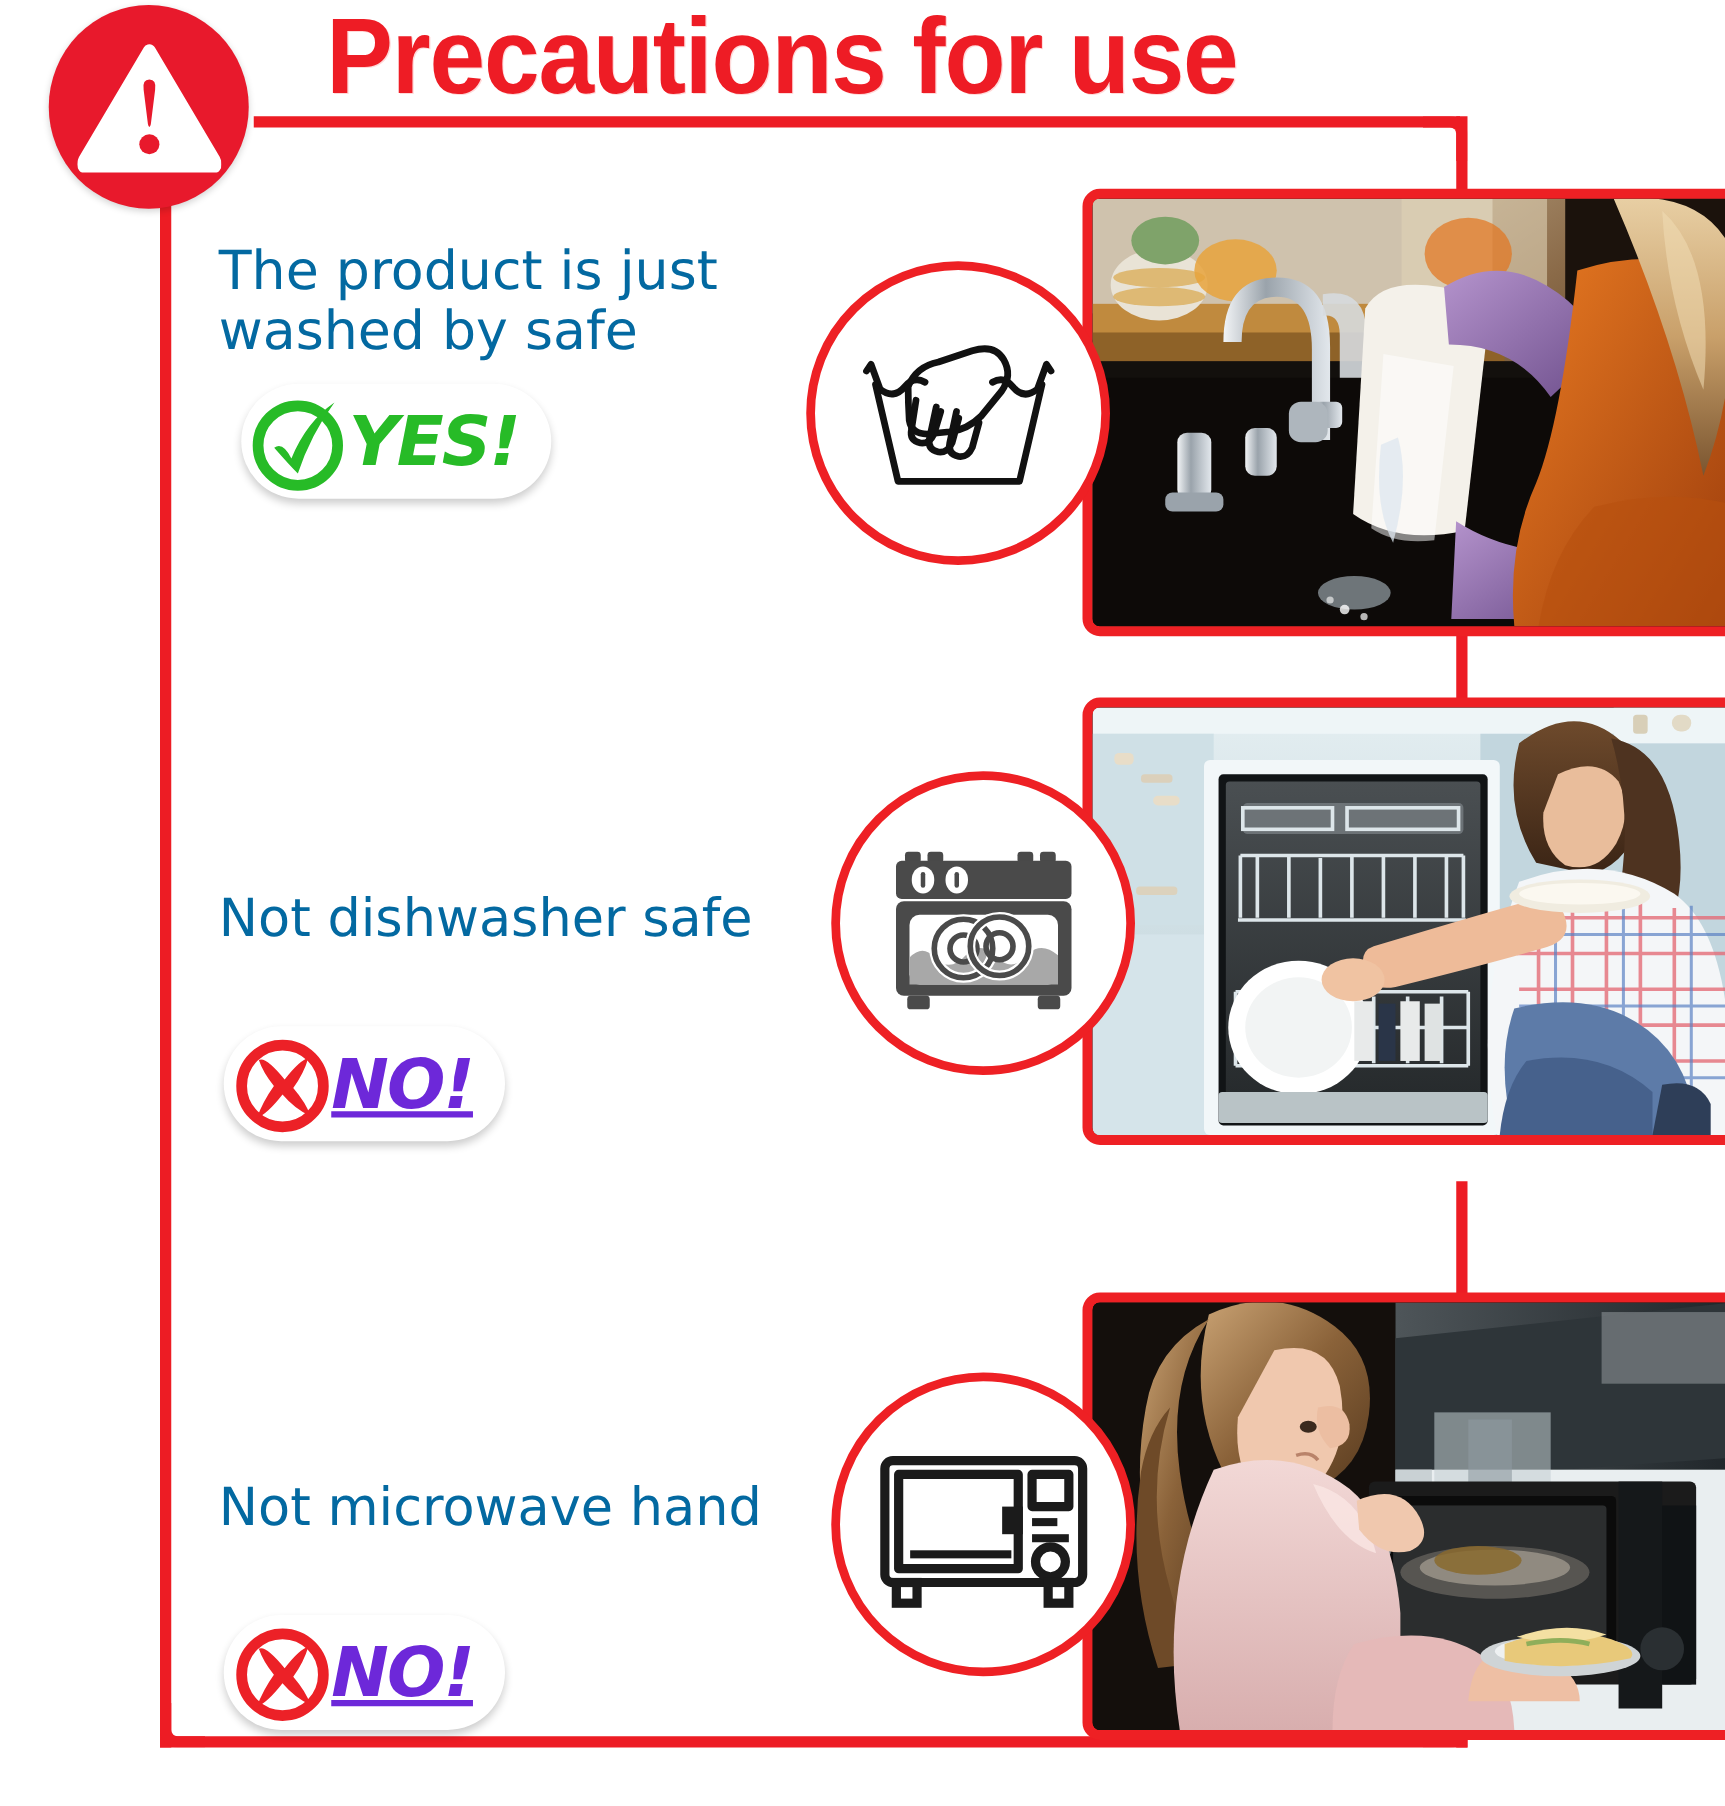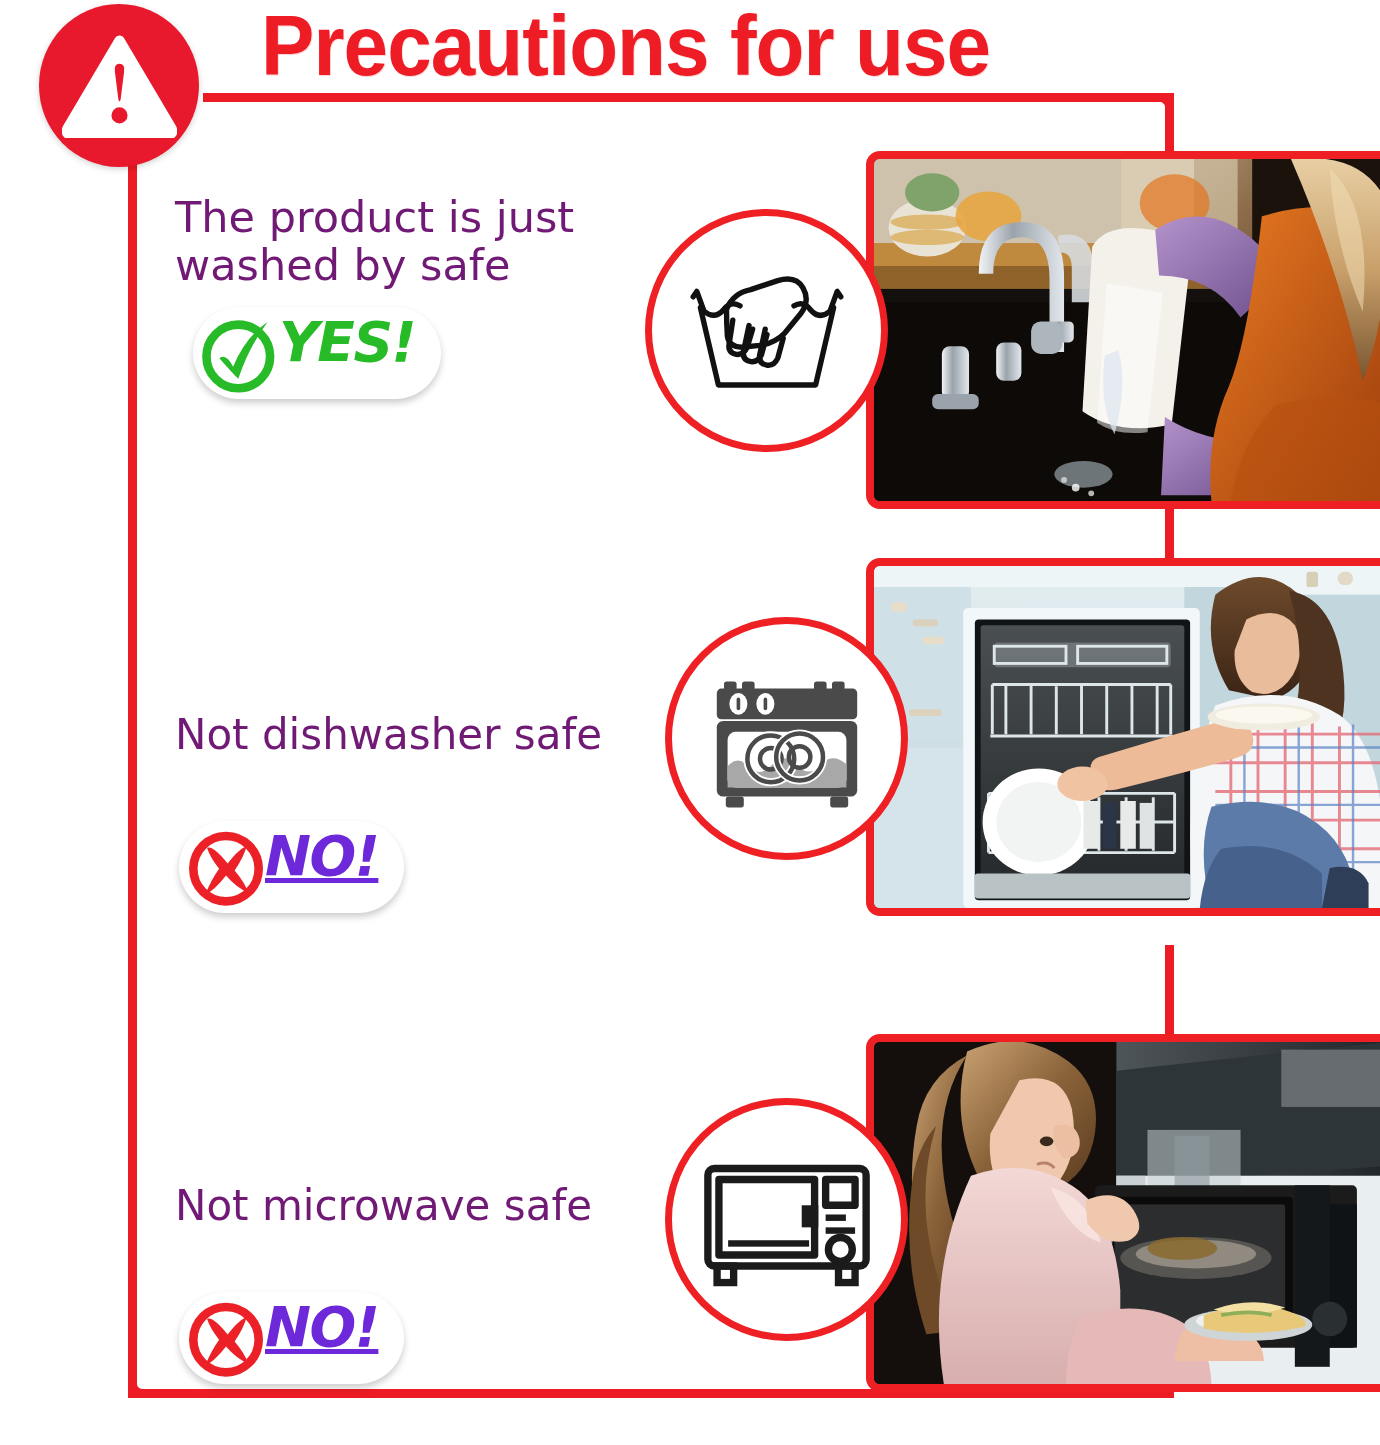--- a/index.html
+++ b/index.html
@@ -51,31 +51,31 @@
 
   
   .row { position:absolute; left:0; width:1380px; }
   #row-0 { top:145px; height:370px; }
   #row-1 { top:555px; height:368px; }
   #row-2 { top:1026px; height:368px; }
 
   .row-text {
     position:absolute; left:142px; top:48px;
     width:470px;
-    color:#701a75;
+    color:#0369a1;
     font-size:43px; line-height:1.12;
     font-weight:400;
     font-family:"DejaVu Sans", sans-serif;
   }
   #row-1 .row-text, #row-2 .row-text { top:156px; width:500px; font-size:42px; }
 
   
   .verdict-badge {
     position:absolute;
-    display:flex; align-items:flex-start;
+    display:flex; align-items:center;
     background:#ffffff;
     border-radius:60px;
     padding:3px 26px 3px 4px;
     box-shadow:0 4px 7px rgba(0,0,0,.20);
   }
   #row-0 .verdict-badge { left:160px; top:162px; }
   #row-1 .verdict-badge { left:146px; top:266px; }
   #row-2 .verdict-badge { left:146px; top:266px; }
 
   .verdict-badge .mark { width:86px; height:86px; flex:0 0 86px; }
@@ -345,21 +345,21 @@
         <ellipse cx="402" cy="156" rx="50" ry="9" fill="#fbf8f0"></ellipse>
         <path d="M348 252 q66 -16 110 18 q38 30 40 88 l-150 0 q-16 -60 0 -106 z" fill="#5d7ba8"></path>
         <path d="M358 296 q62 -12 104 26 l0 36 l-126 0 q4 -40 22 -62 z" fill="#46618c"></path>
         <path d="M470 316 q30 -6 40 16 l0 26 l-48 0 z" fill="#2e3e58"></path>
       </svg>
     </div>
   </div>
 
   <div class="row" id="row-2">
 
-    <div class="row-text">Not microwave safe</div>
+    <div class="row-text">Not microwave hand</div>
 
     <div class="verdict-badge verdict-no">
       <span class="mark">
         <svg viewBox="0 0 100 100">
           <circle cx="50" cy="52" r="38" fill="none" stroke="#ec2127" stroke-width="10"></circle>
           <path d="M28 28 Q34 24 52 46 Q66 28 74 26 Q70 40 60 54 Q72 68 76 80 Q62 74 50 60 Q36 78 26 82 Q32 66 42 52 Q32 40 28 28 Z" fill="#ec2127"></path>
         </svg>
       </span>
       <span class="word">NO!</span>
     </div>

